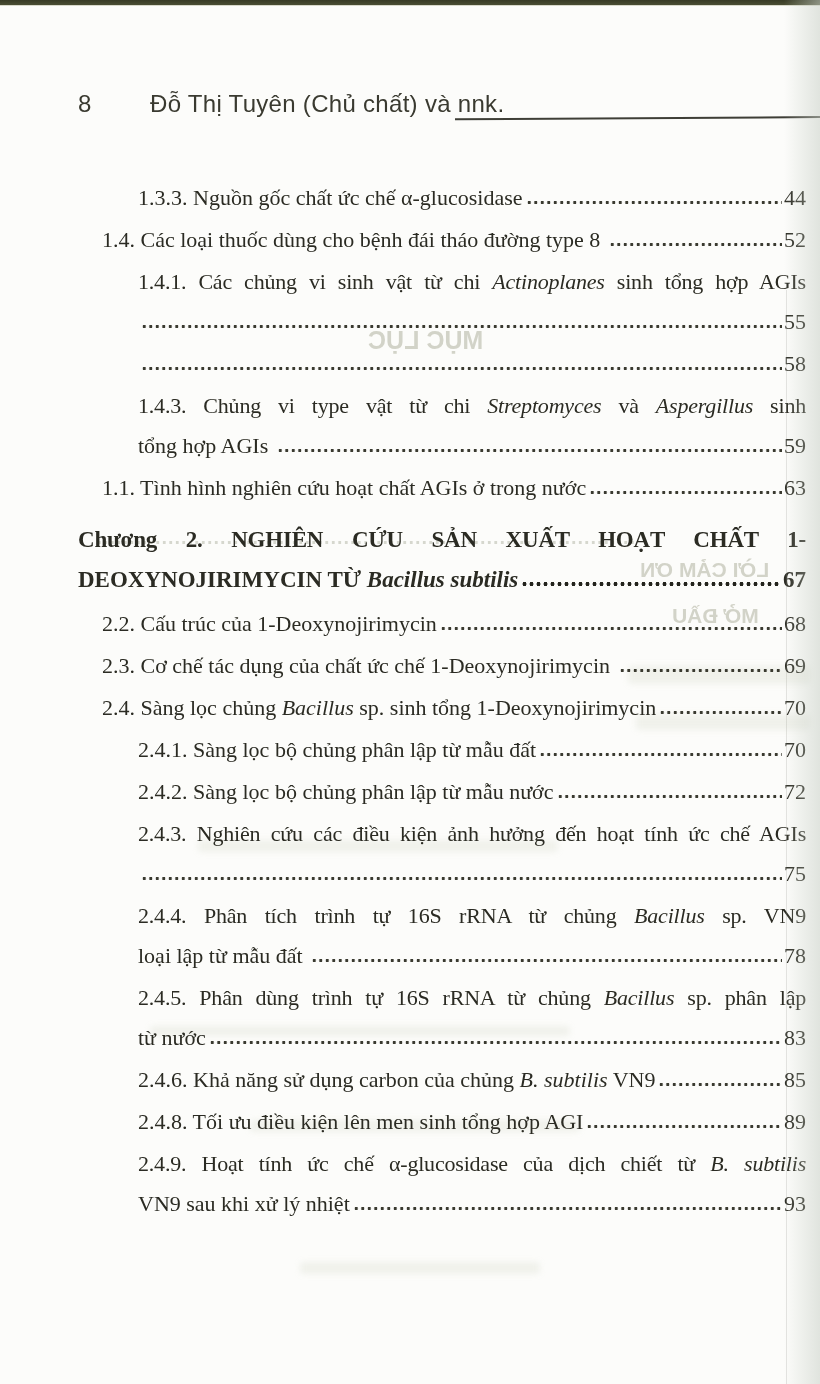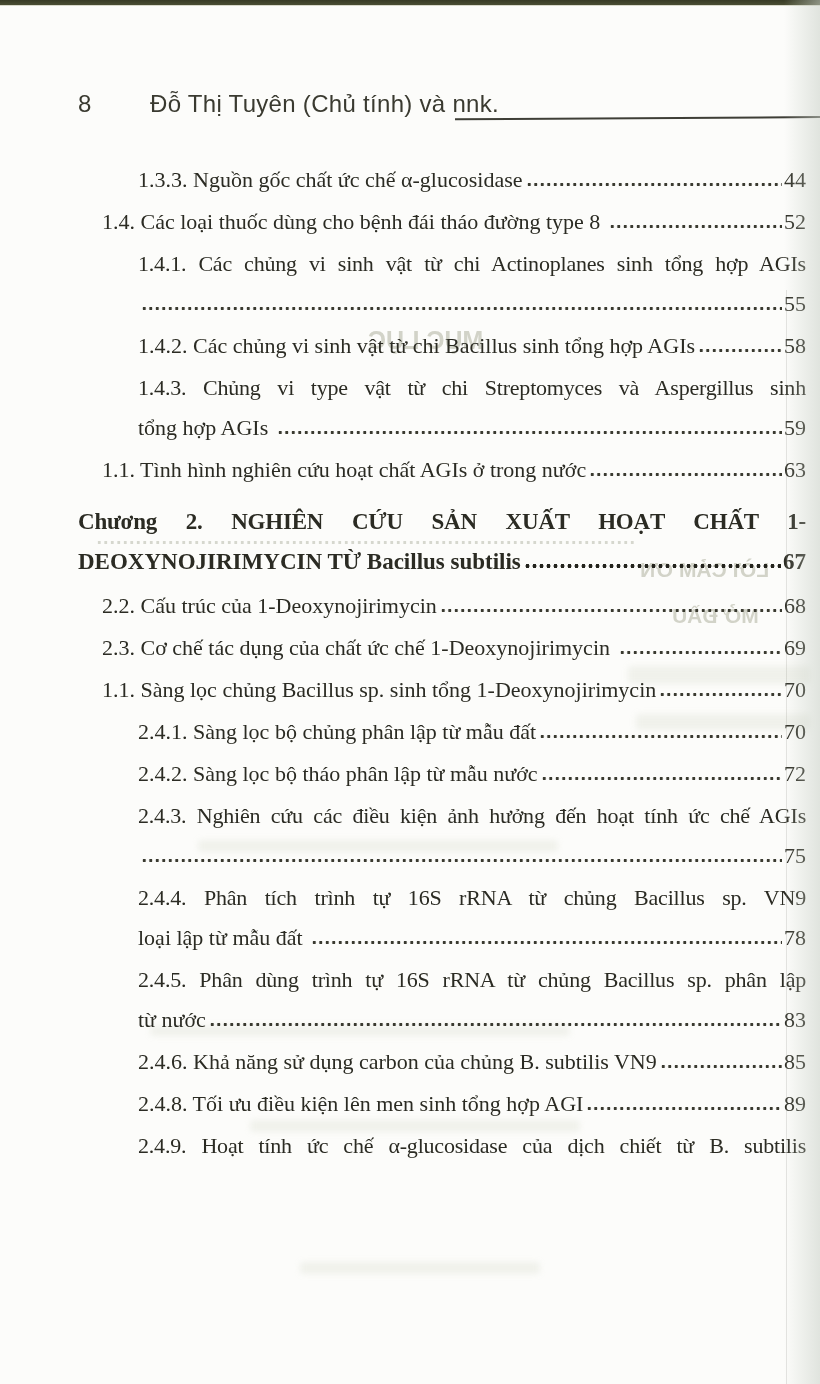--- a/index.html
+++ b/index.html
@@ -30,21 +30,21 @@
     font-size:24px;color:#3a3a30;letter-spacing:0.3px;
   }
   .header .pagenum{position:absolute;left:0;top:0;}
   .header .running-title{position:absolute;left:72px;top:0;white-space:nowrap;}
   .header .rule{
     position:absolute;left:377px;top:27px;width:429px;height:2px;
     background:#3e3e36;transform:rotate(-0.35deg);
   }
   
   .toc{
-    position:absolute;left:78px;top:160px;width:728px;
+    position:absolute;left:78px;top:178px;width:728px;
     font-size:22px;
   }
   .entry{margin-bottom:2px;}
   .entry.lv1{padding-left:24px;}
   .entry.lv2{padding-left:60px;}
   .entry.heading{font-weight:bold;font-size:23px;margin-top:12px;margin-bottom:4px;}
   .tline{display:flex;align-items:baseline;line-height:40px;}
   .tline .txt{white-space:pre;flex:0 1 auto;overflow:hidden;}
   .tline .pg{flex:0 0 auto;}
   .dots{
@@ -55,21 +55,21 @@
   }
   .heading .dots{
     height:6px;
     background-image:radial-gradient(circle,#23231c 1.8px,rgba(0,0,0,0) 2.2px);
     background-size:7px 6px;
   }
   .jline{
     display:block;text-align:justify;text-align-last:justify;
     line-height:40px;overflow:hidden;letter-spacing:-0.2px;
   }
-  .it{}
+  .it{font-style:italic;}
   
   .ghost-text{
     position:absolute;transform:scaleX(-1);
     font-family:"Liberation Sans","DejaVu Sans",sans-serif;font-weight:bold;
     color:rgba(152,156,130,0.42);filter:blur(0.7px);white-space:nowrap;
   }
   .ghost-dots{
     position:absolute;height:5px;
     background-image:radial-gradient(circle,rgba(125,130,105,0.30) 1.4px,rgba(0,0,0,0) 1.8px);
     background-size:6.5px 5px;background-repeat:repeat-x;filter:blur(0.4px);
@@ -92,21 +92,21 @@
     <div class="ghost-smudge" style="left: 628px; top: 666px; width: 182px; height: 18px; position: absolute;"></div>
     <div class="ghost-smudge" style="left: 636px; top: 714px; width: 174px; height: 16px; position: absolute;"></div>
     <div class="ghost-smudge" style="left: 198px; top: 840px; width: 360px; height: 12px; position: absolute;"></div>
     <div class="ghost-smudge" style="left: 150px; top: 1026px; width: 420px; height: 10px; position: absolute;"></div>
     <div class="ghost-smudge" style="left: 250px; top: 1120px; width: 330px; height: 12px; position: absolute;"></div>
     <div class="ghost-smudge" style="left: 300px; top: 1262px; width: 240px; height: 12px; position: absolute;"></div>
   </div>
 
 <div class="header">
   <span class="pagenum">8</span>
-  <span class="running-title">Đỗ Thị Tuyên (Chủ tính) và nnk.</span>
+  <span class="running-title">Đỗ Thị Tuyên (Chủ chất) và nnk.</span>
   <span class="rule"></span>
 </div>
 
 <div class="toc">
     <div class="entry lv2">
       <div class="tline">
         <span class="txt"><span>1.3.3. Nguồn gốc chất ức chế α-glucosidase</span></span>
         <span class="dots"></span>
         <span class="pg">44</span>
       </div>
@@ -120,21 +120,20 @@
     </div>
     <div class="entry lv2">
       <div class="jline"><span>1.4.1. Các chủng vi sinh vật từ chi </span><span class="it">Actinoplanes</span><span> sinh tổng hợp AGIs</span></div>
       <div class="tline">
         <span class="dots"></span>
         <span class="pg">55</span>
       </div>
     </div>
     <div class="entry lv2">
       <div class="tline">
-        <span class="txt"><span>1.4.2. Các chủng vi sinh vật từ chi </span><span class="it">Bacillu</span><span>s sinh tổng hợp AGIs</span></span>
         <span class="dots"></span>
         <span class="pg">58</span>
       </div>
     </div>
     <div class="entry lv2">
       <div class="jline"><span>1.4.3. Chủng vi type vật từ chi </span><span class="it">Streptomyces</span><span> và </span><span class="it">Aspergillus</span><span> sinh</span></div>
       <div class="tline">
         <span class="txt"><span>tổng hợp AGIs </span></span>
         <span class="dots"></span>
         <span class="pg">59</span>
@@ -164,35 +163,35 @@
     </div>
     <div class="entry lv1">
       <div class="tline">
         <span class="txt"><span>2.3. Cơ chế tác dụng của chất ức chế 1-Deoxynojirimycin </span></span>
         <span class="dots"></span>
         <span class="pg">69</span>
       </div>
     </div>
     <div class="entry lv1">
       <div class="tline">
-        <span class="txt"><span>1.1. Sàng lọc chủng </span><span class="it">Bacillus</span><span> sp. sinh tổng 1-Deoxynojirimycin</span></span>
+        <span class="txt"><span>2.4. Sàng lọc chủng </span><span class="it">Bacillus</span><span> sp. sinh tổng 1-Deoxynojirimycin</span></span>
         <span class="dots"></span>
         <span class="pg">70</span>
       </div>
     </div>
     <div class="entry lv2">
       <div class="tline">
         <span class="txt"><span>2.4.1. Sàng lọc bộ chủng phân lập từ mẫu đất</span></span>
         <span class="dots"></span>
         <span class="pg">70</span>
       </div>
     </div>
     <div class="entry lv2">
       <div class="tline">
-        <span class="txt"><span>2.4.2. Sàng lọc bộ tháo phân lập từ mẫu nước</span></span>
+        <span class="txt"><span>2.4.2. Sàng lọc bộ chủng phân lập từ mẫu nước</span></span>
         <span class="dots"></span>
         <span class="pg">72</span>
       </div>
     </div>
     <div class="entry lv2">
       <div class="jline"><span>2.4.3. Nghiên cứu các điều kiện ảnh hưởng đến hoạt tính ức chế AGIs</span></div>
       <div class="tline">
         <span class="dots"></span>
         <span class="pg">75</span>
       </div>
@@ -222,17 +221,22 @@
     </div>
     <div class="entry lv2">
       <div class="tline">
         <span class="txt"><span>2.4.8. Tối ưu điều kiện lên men sinh tổng hợp AGI</span></span>
         <span class="dots"></span>
         <span class="pg">89</span>
       </div>
     </div>
     <div class="entry lv2">
       <div class="jline"><span>2.4.9. Hoạt tính ức chế α-glucosidase của dịch chiết từ </span><span class="it">B. subtilis</span></div>
+      <div class="tline">
+        <span class="txt"><span>VN9 sau khi xử lý nhiệt</span></span>
+        <span class="dots"></span>
+        <span class="pg">93</span>
+      </div>
     </div>
   </div>
 
 <div class="gutter-line"></div>
 <div class="right-shade"></div>
 
 </body></html>

